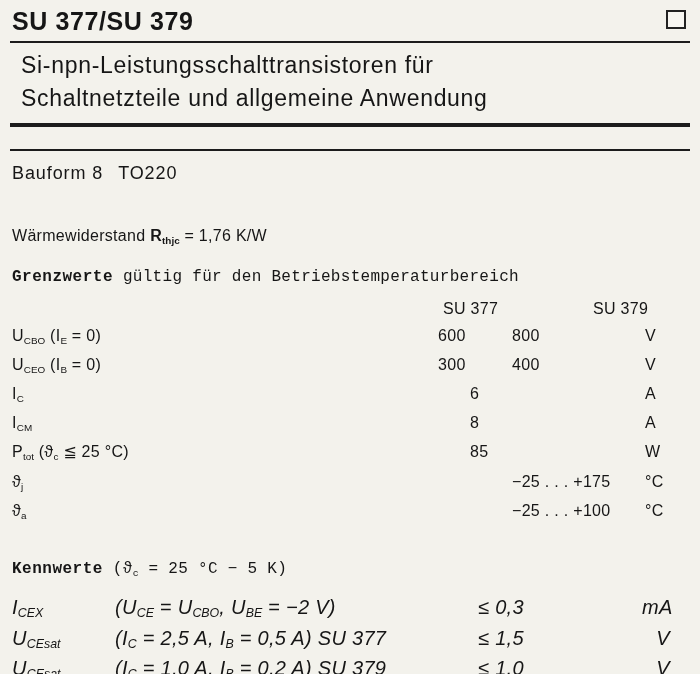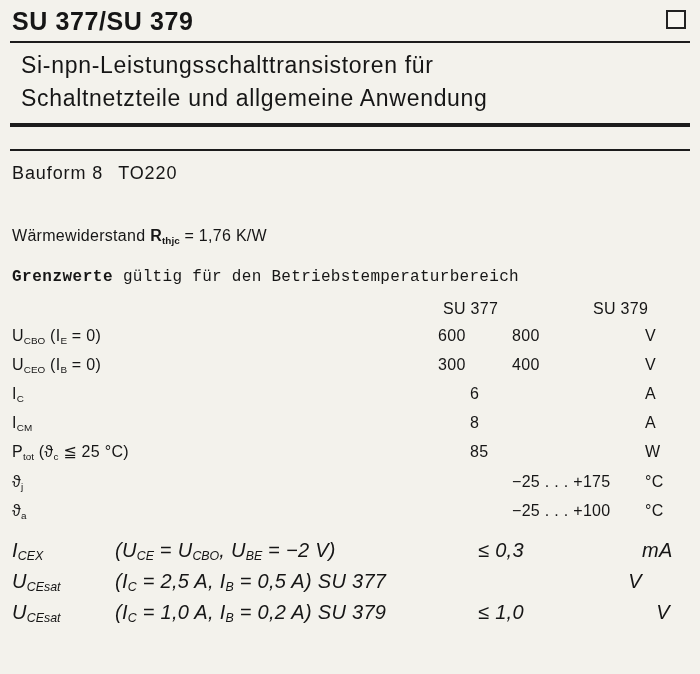--- a/index.html
+++ b/index.html
@@ -136,32 +136,34 @@
     </div>
     <div class="lim-row">
       <span class="p">ϑ<sub>a</sub></span>
       <span class="c1"></span>
       <span class="cb"></span>
       <span class="c2">−25 . . . +100</span>
       <span class="u">°C</span>
     </div>
   </div>
 
+  <div class="sec-heading kenn-heading"><b>Kennwerte</b> (ϑ<sub>c</sub> = 25 °C − 5 K)</div>
 
   <div class="kenn-table">
     <div class="kenn-row">
       <span class="p">I<sub>CEX</sub></span>
       <span class="cond">(U<sub>CE</sub> = U<sub>CBO</sub>, U<sub>BE</sub> = −2 V)</span>
       <span class="v1">≤ 0,3</span>
       <span class="v2"></span>
       <span class="u">mA</span>
     </div>
     <div class="kenn-row">
       <span class="p">U<sub>CEsat</sub></span>
       <span class="cond">(I<sub>C</sub> = 2,5 A, I<sub>B</sub> = 0,5 A) SU 377</span>
+      <span class="v1">≤ 1,5</span>
       <span class="v2"></span>
       <span class="u">V</span>
     </div>
     <div class="kenn-row">
       <span class="p">U<sub>CEsat</sub></span>
       <span class="cond">(I<sub>C</sub> = 1,0 A, I<sub>B</sub> = 0,2 A) SU 379</span>
       <span class="v1">≤ 1,0</span>
       <span class="v2"></span>
       <span class="u">V</span>
     </div>

